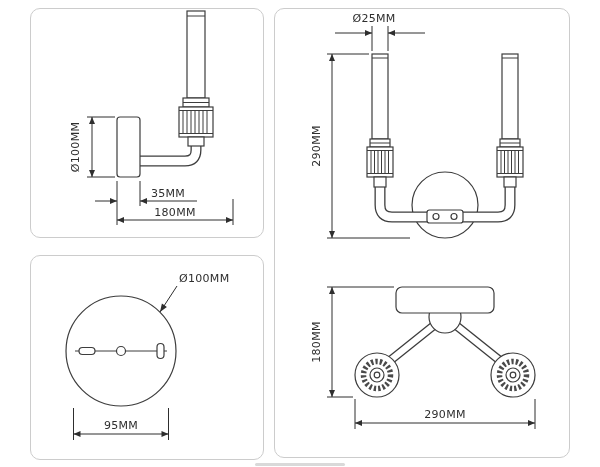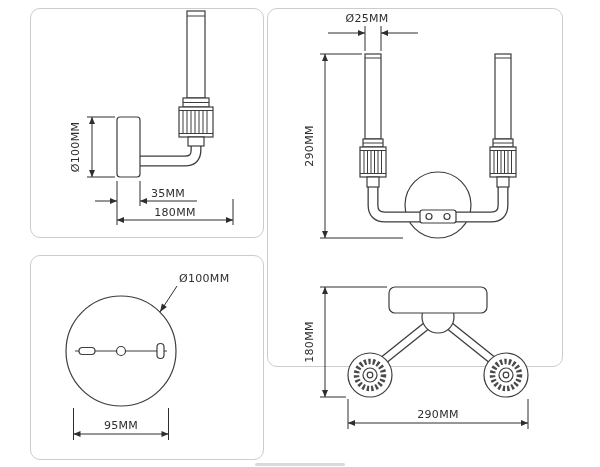--- a/index.html
+++ b/index.html
@@ -2,21 +2,21 @@
 <html><head>
 <meta charset="utf-8">
 <style>
   * { margin:0; padding:0; box-sizing:border-box; }
   html,body { width:600px; height:467px; background:#ffffff; overflow:hidden; }
   body { font-family:"DejaVu Sans", sans-serif; position:relative; }
   .panel { position:absolute; border:1.2px solid #cccccc; border-radius:10px; background:#ffffff; }
   .panel svg { display:block; }
   #panel-side   { left:30px;  top:8px;   width:234px; height:230px; }
   #panel-back   { left:30px;  top:255px; width:234px; height:205px; }
-  #panel-front  { left:267px; top:8px;   width:296px; height:359px; }
+  #panel-front  { left:274px; top:8px;   width:296px; height:450px; }
   .ol  { stroke:#3d3d3d; stroke-width:1.2; fill:none; }
   .olw { stroke:#3d3d3d; stroke-width:1.2; fill:#ffffff; }
   .rib { stroke:#3d3d3d; stroke-width:1; fill:none; }
   .dl  { stroke:#2e2e2e; stroke-width:1; fill:none; }
   .ah  { fill:#2e2e2e; stroke:none; }
   .dim { font-family:"DejaVu Sans", sans-serif; font-size:11px; fill:#2e2e2e; letter-spacing:0.3px; }
   .thick  { stroke:#3d3d3d; stroke-width:11; fill:none; }
   .thickw { stroke:#ffffff; stroke-width:8.4; fill:none; }
   .thick2  { stroke:#3d3d3d; stroke-width:9; fill:none; }
   .thick2w { stroke:#ffffff; stroke-width:6.4; fill:none; }

